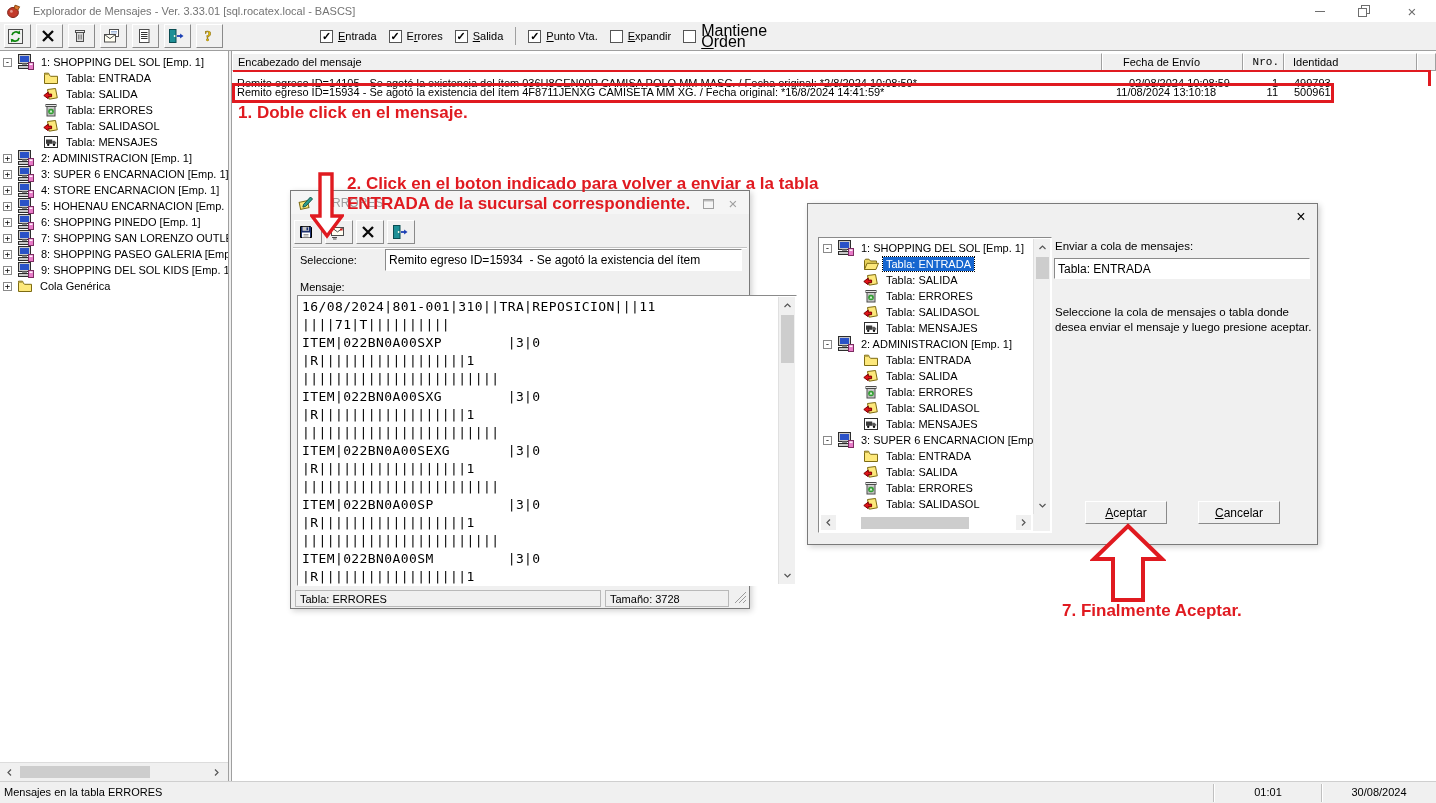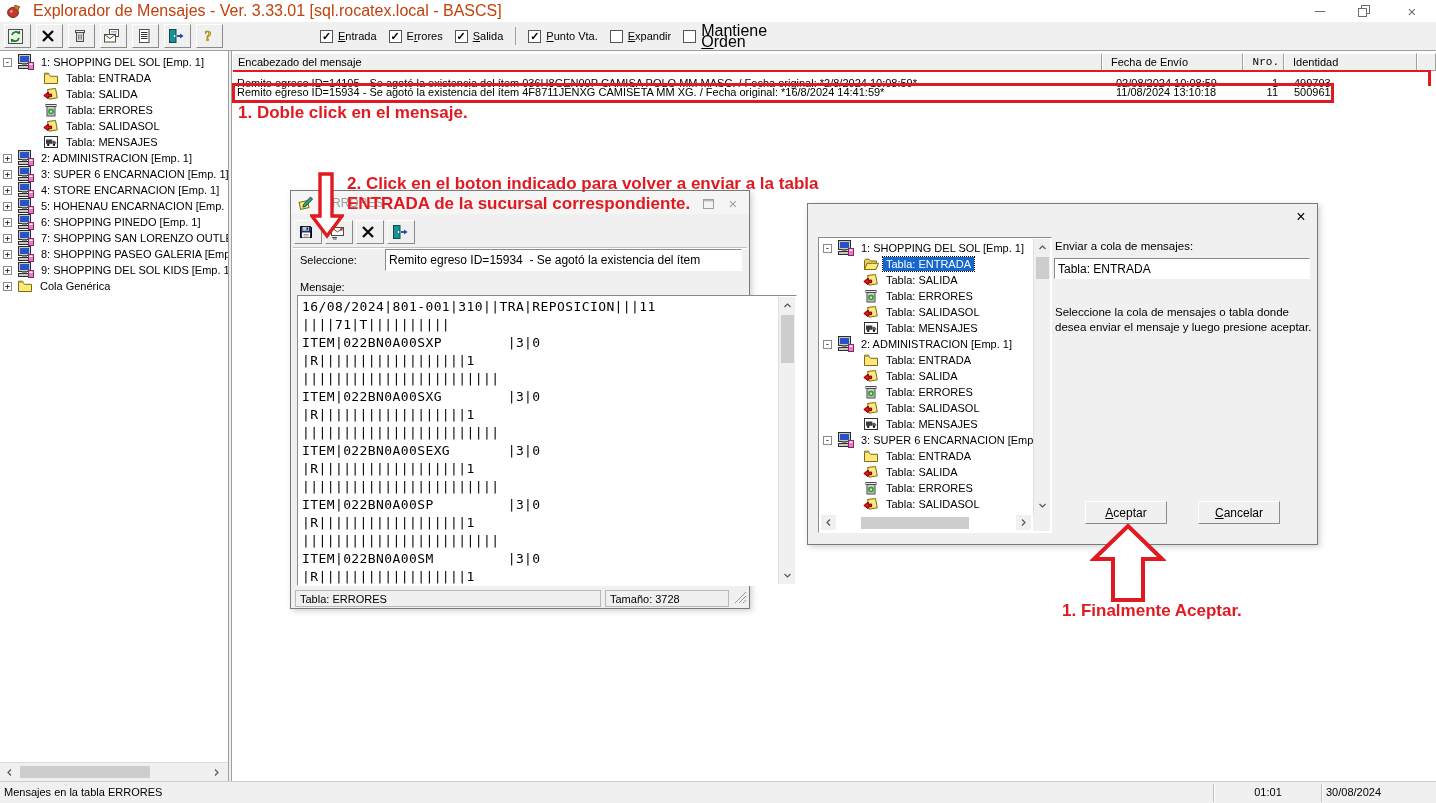--- a/index.html
+++ b/index.html
@@ -2,21 +2,21 @@
 <html style="--anno: #e01a20;"><head>
 <meta charset="utf-8">
 <style>
 *{margin:0;padding:0;box-sizing:border-box}
 body{margin:0;background:#777;font-family:"Liberation Sans",sans-serif}
 .screen{position:relative;width:1436px;height:803px;background:#fff;overflow:hidden;font-size:11px;color:#000}
 .abs{position:absolute}
 .ul{text-decoration:underline}
 
 .titlebar{left:0;top:0;width:1436px;height:22px;background:#fff;display:flex;align-items:center;gap:7px;padding-left:6px}
-.title-text{font-size:16px;color:#c2410c}
+.title-text{font-size:11px;color:#737373}
 .wctrl{position:absolute;top:0;height:22px;width:44px;display:flex;align-items:center;justify-content:center;color:#6e6e6e}
 .minbar{width:10px;height:1px;background:#6e6e6e;display:inline-block}
 .closex{font-size:15px;color:#6e6e6e;line-height:15px}
 
 .toolbar{left:0;top:22px;width:1436px;height:29px;background:#f0f0f0;border-bottom:1px solid #9f9f9f}
 .tbtns{position:absolute;left:4px;top:2px;display:flex;gap:5px}
 .tbtn{width:27px;height:24px;display:flex;align-items:center;justify-content:center;background:#f0f0f0;border:1px solid;border-color:#fff #8a8a8a #8a8a8a #fff}
 .cbgroup{position:absolute;left:320px;top:0;height:28px;display:flex;align-items:center;gap:12px}
 .cb{display:flex;align-items:center;gap:5px}
 .cbbox{width:13px;height:13px;background:#fff;border:1px solid #555;font-size:11px;font-weight:bold;line-height:11px;text-align:center;flex:none}
@@ -402,29 +402,29 @@
     <div class="flatthumb" style="left:20px;top:3px;width:130px;height:12px"></div>
     <div class="sarrow" style="left:209px;top:2px;width:15px;height:15px" id="hs-right">
         <svg width="9" height="9" viewBox="0 0 9 9">
           <path d="M3 1.5l3 3-3 3" fill="none" stroke="#555" stroke-width="1.2"></path>
         </svg>
       </div>
   </div>
 
   <div class="abs listheader" id="list-header">
       <div class="hcell" style="width: 870px; flex: 0 0 auto; padding-left: 5px;">Encabezado del mensaje</div>
-      <div class="hcell" style="width: 141px; flex: 0 0 auto; padding-left: 8px;">Fecha de Envío</div>
+      <div class="hcell" style="width: 141px; flex: 0 0 auto; padding-left: 20px;">Fecha de Envío</div>
       <div class="hcell" style="width: 41px; flex: 0 0 auto; text-align: right; padding-right: 4px; font-family: Liberation Mono, monospace;">Nro.</div>
       <div class="hcell" style="width: 133px; flex: 0 0 auto; padding-left: 8px;">Identidad</div>
       <div class="hcell" style="width: 19px; flex: 0 0 auto; padding-left: 8px;"></div>
     </div>
   <div id="list-rows">
       <div class="lrow" style="top: 76px;">
         <div class="lcell" style="width: 870px; flex: 0 0 auto; padding-left: 5px;">Remito egreso ID=14105 - Se agotó la existencia del ítem  036H8GEN00P CAMISA POLO MM MASC. / Fecha original: *2/8/2024 10:08:59*</div>
-        <div class="lcell" style="width: 141px; flex: 0 0 auto; padding-left: 14px;">02/08/2024 10:08:59</div>
+        <div class="lcell" style="width: 141px; flex: 0 0 auto; padding-left: 14px; text-align: center;">02/08/2024 10:08:59</div>
         <div class="lcell" style="width: 41px; flex: 0 0 auto; text-align: right; padding-right: 6px;">1</div>
         <div class="lcell" style="width: 133px; flex: 0 0 auto; padding-left: 10px;">499793</div>
       </div>
       <div class="lrow" style="top: 85px;">
         <div class="lcell" style="width: 870px; flex: 0 0 auto; padding-left: 5px;">Remito egreso ID=15934  - Se agotó la existencia del ítem  4F8711JENXG CAMISETA MM XG. / Fecha original: *16/8/2024 14:41:59*</div>
         <div class="lcell" style="width: 141px; flex: 0 0 auto; padding-left: 14px;">11/08/2024 13:10:18</div>
         <div class="lcell" style="width: 41px; flex: 0 0 auto; text-align: right; padding-right: 6px;">11</div>
         <div class="lcell" style="width: 133px; flex: 0 0 auto; padding-left: 10px;">500961</div>
       </div>
     </div>
@@ -792,23 +792,23 @@
         <span>e</span>
         <span>l</span>
         <span>a</span>
         <span>r</span>
       </div>
   </div>
 
   <svg class="annosvg" style="left:1090px;top:523px" width="76" height="80">
     <polygon points="38,3 72,36 53,36 53,77 23,77 23,36 4,36" fill="#ffffff" stroke="var(--anno)" stroke-width="4"></polygon>
   </svg>
-  <div class="anno" style="left:1062px;top:601px">1. Finalmente Aceptar.</div>
+  <div class="anno" style="left:1062px;top:601px">7. Finalmente Aceptar.</div>
 
   <div class="abs statusbar">
     <div style="position:absolute;left:4px;top:4px">Mensajes en la tabla ERRORES</div>
     <div class="sbdiv" style="left:1213px"></div>
     <div style="position:absolute;left:1218px;top:4px;width:100px;text-align:center">01:01</div>
     <div class="sbdiv" style="left:1321px"></div>
-    <div style="position:absolute;left:1326px;top:4px;width:106px;text-align:left">30/08/2024</div>
+    <div style="position:absolute;left:1326px;top:4px;width:106px;text-align:center">30/08/2024</div>
   </div>
 
 </div>
 
 </body></html>

